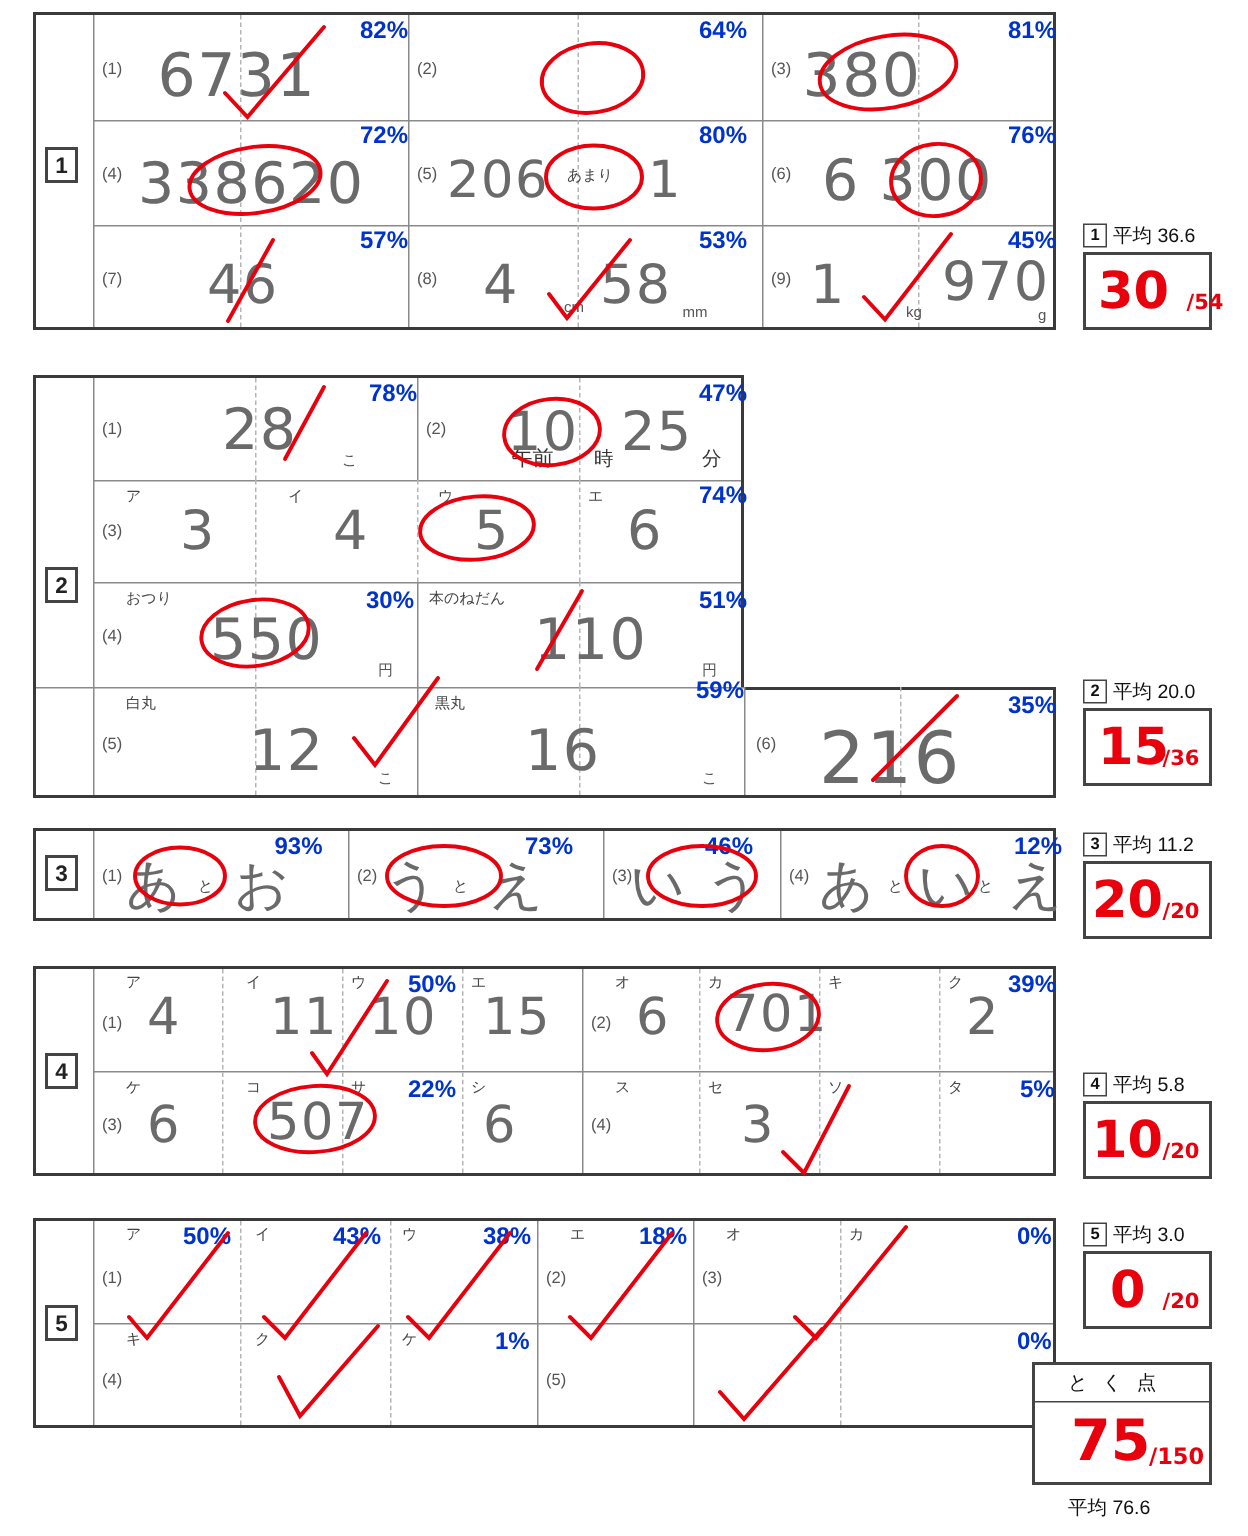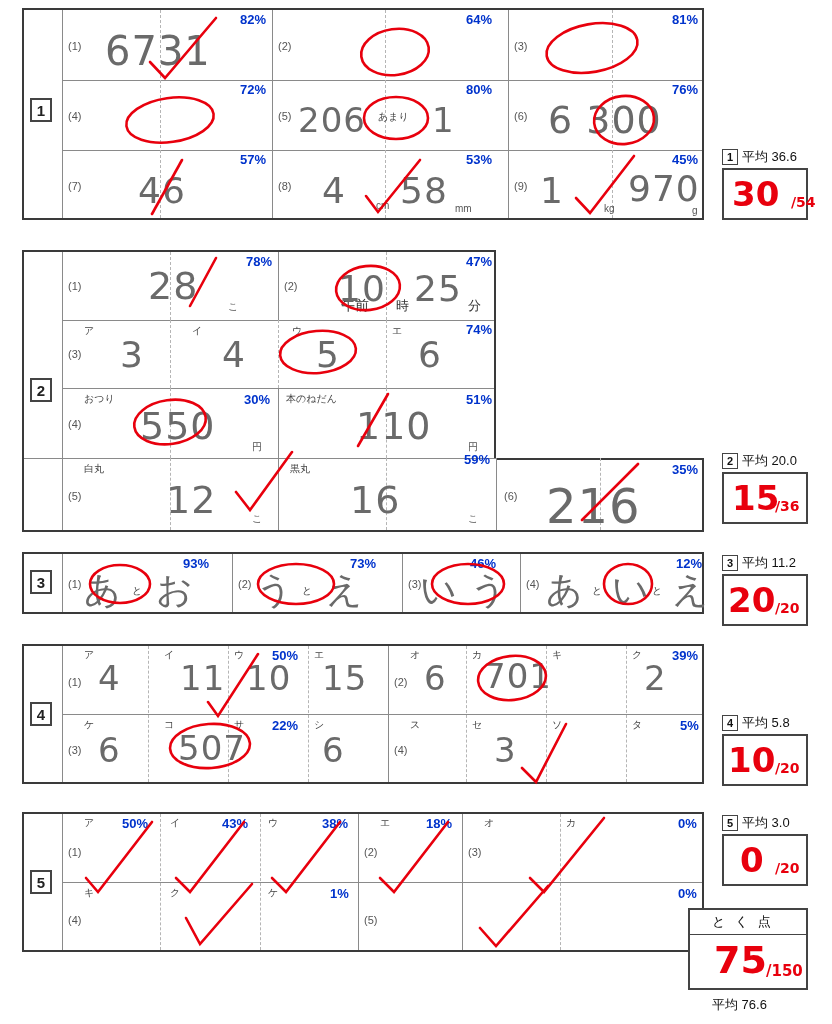--- a/index.html
+++ b/index.html
@@ -48,21 +48,21 @@
     height: 1px;
   }
   .vdash {
     position: absolute;
     width: 0;
     border-left: 1px dashed #b5b5b5;
   }
   .pct {
     position: absolute;
     color: #0033cc;
-    font-size: 13px;
+    font-size: 16px;
     font-weight: bold;
     font-family: "Liberation Sans", sans-serif;
   }
   .qno {
     position: absolute;
     color: #555;
     font-size: 11px;
   }
   .lbl {
     position: absolute;
@@ -162,23 +162,25 @@
 
   <div class="qno" style="left:68px; top:40px;">(1)</div>
   <div class="pct" style="left:240px; top:12px;">82%</div>
   <div class="hand" style="left:105px; top:28px; font-size:40px;">6731</div>
 
   <div class="qno" style="left:278px; top:40px;">(2)</div>
   <div class="pct" style="left:466px; top:12px;">64%</div>
 
   <div class="qno" style="left:514px; top:40px;">(3)</div>
   <div class="pct" style="left:672px; top:12px;">81%</div>
+  <div class="hand" style="left:535px; top:28px; font-size:40px;">380</div>
 
   <div class="qno" style="left:68px; top:110px;">(4)</div>
   <div class="pct" style="left:240px; top:82px;">72%</div>
+  <div class="hand" style="left:92px; top:100px; font-size:38px;">338620</div>
 
   <div class="qno" style="left:278px; top:110px;">(5)</div>
   <div class="pct" style="left:466px; top:82px;">80%</div>
   <div class="hand" style="left:298px; top:100px; font-size:34px;">206</div>
   <div class="lbl-sm" style="left:378px; top:110px;">あまり</div>
   <div class="hand" style="left:432px; top:100px; font-size:34px;">1</div>
 
   <div class="qno" style="left:514px; top:110px;">(6)</div>
   <div class="pct" style="left:672px; top:82px;">76%</div>
   <div class="hand" style="left:548px; top:98px; font-size:38px;">6 300</div>

